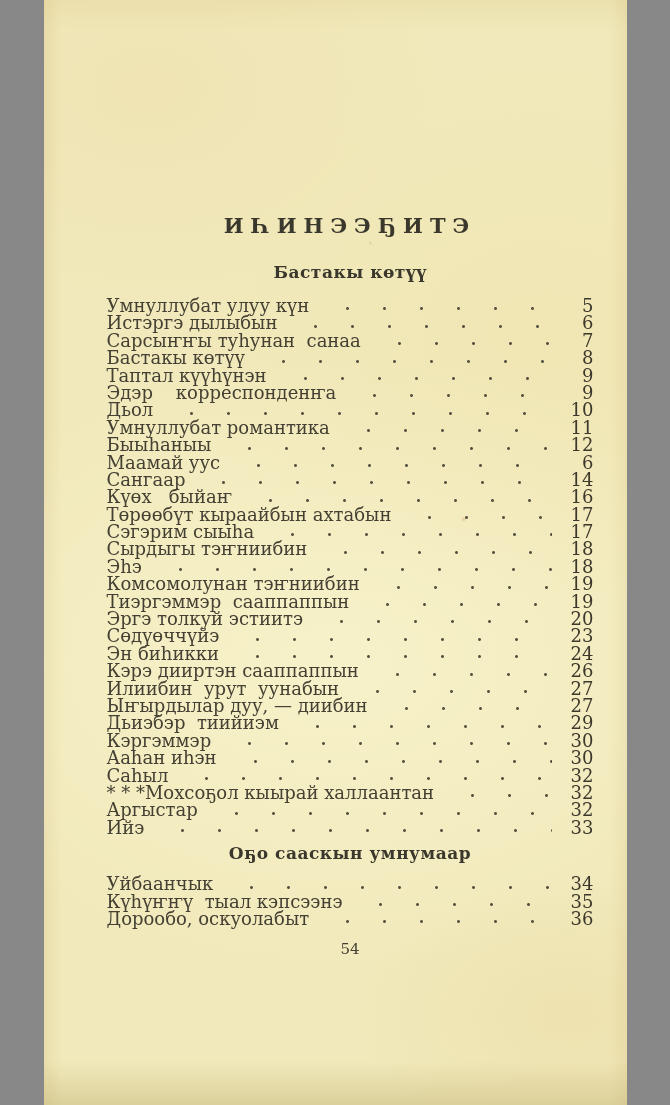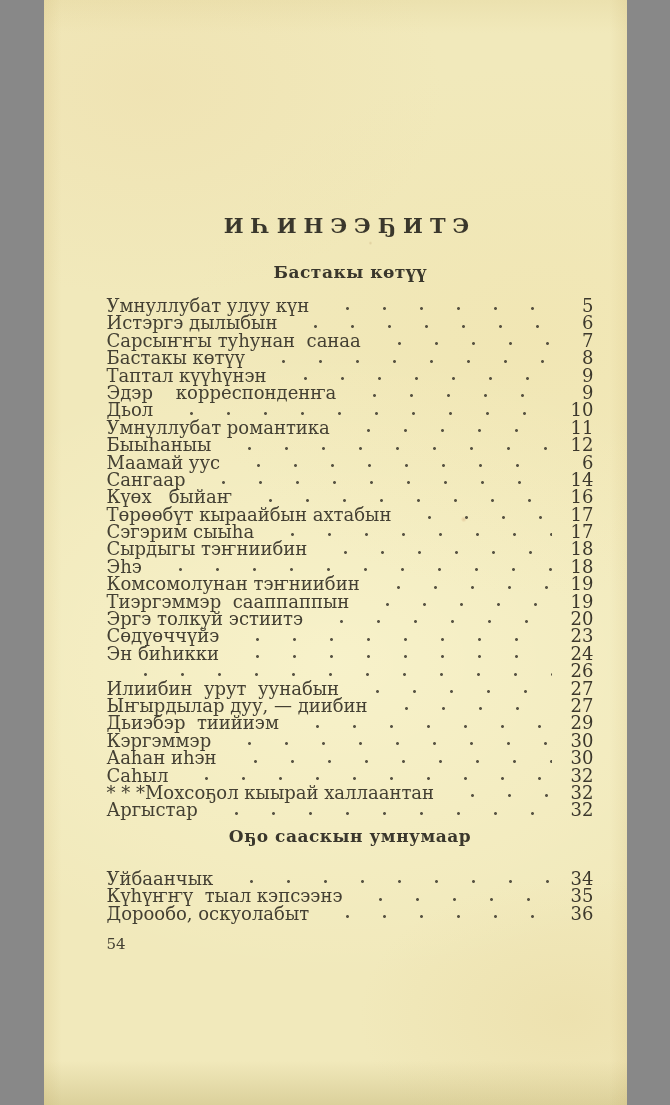--- a/index.html
+++ b/index.html
@@ -40,21 +40,21 @@
     text-align:center;
     font-size:17px;
     font-weight:700;
     color:#3a372c;
     margin-top:24px;
     margin-bottom:15px;
     letter-spacing:0.5px;
   }
   .section-heading.later{
     margin-top:7px;
-    margin-bottom:24px;
+    margin-bottom:12px;
   }
   .toc-row{
     display:flex;
     align-items:baseline;
     height:17.4px;
     line-height:17.4px;
     font-size:18px;
   }
   .toc-row .t{
     white-space:pre;
@@ -69,20 +69,21 @@
     background-size:37px 5px;
     background-repeat:repeat-x;
     background-position:left 6px bottom 3px;
   }
   .toc-row .p{
     flex:0 0 30px;
     text-align:right;
     color:#3c382c;
   }
   .page-footer{
+    text-align:center;
     font-size:15px;
     margin-top:13px;
     color:#444033;
   }
 </style>
 </head>
 <body>
 
 <div class="paper">
   <div class="content">
@@ -188,20 +189,21 @@
           <span class="t">Сөдүөччүйэ</span>
           <span class="leader"></span>
           <span class="p">23</span>
         </div>
         <div class="toc-row">
           <span class="t">Эн биһикки</span>
           <span class="leader"></span>
           <span class="p">24</span>
         </div>
         <div class="toc-row">
+          <span class="t">Кэрэ дииртэн сааппаппын</span>
           <span class="leader"></span>
           <span class="p">26</span>
         </div>
         <div class="toc-row">
           <span class="t">Илиибин  урут  уунабын</span>
           <span class="leader"></span>
           <span class="p">27</span>
         </div>
         <div class="toc-row">
           <span class="t">Ыҥырдылар дуу, — диибин</span>
@@ -230,20 +232,25 @@
         </div>
         <div class="toc-row">
           <span class="t">* * *Мохсоҕол кыырай халлаантан</span>
           <span class="leader"></span>
           <span class="p">32</span>
         </div>
         <div class="toc-row">
           <span class="t">Аргыстар</span>
           <span class="leader"></span>
           <span class="p">32</span>
+        </div>
+        <div class="toc-row">
+          <span class="t">Ийэ</span>
+          <span class="leader"></span>
+          <span class="p">33</span>
         </div>
         <div class="section-heading later">Оҕо сааскын умнумаар</div>
         <div class="toc-row">
           <span class="t">Уйбаанчык</span>
           <span class="leader"></span>
           <span class="p">34</span>
         </div>
         <div class="toc-row">
           <span class="t">Күһүҥҥү  тыал кэпсээнэ</span>
           <span class="leader"></span>

